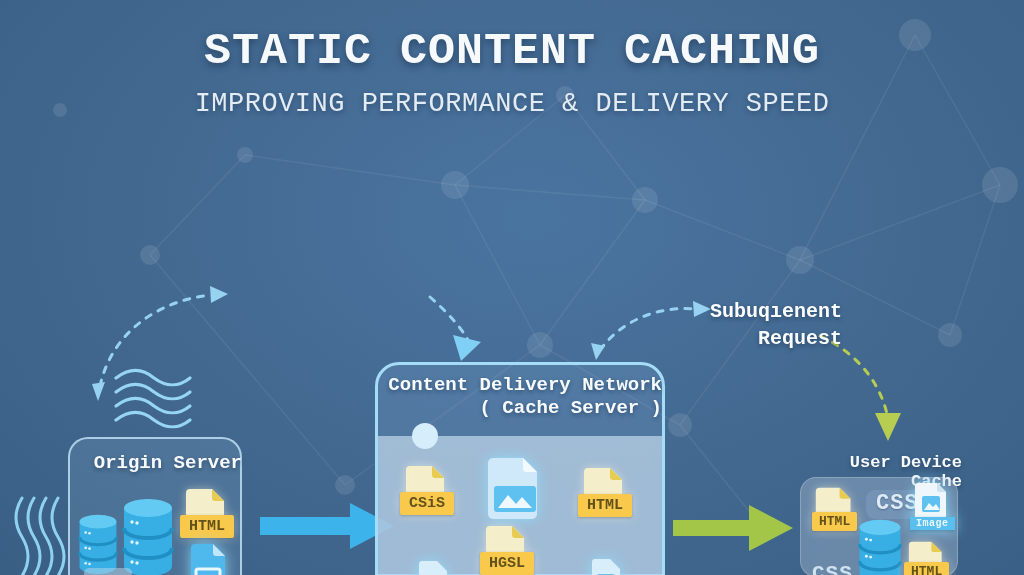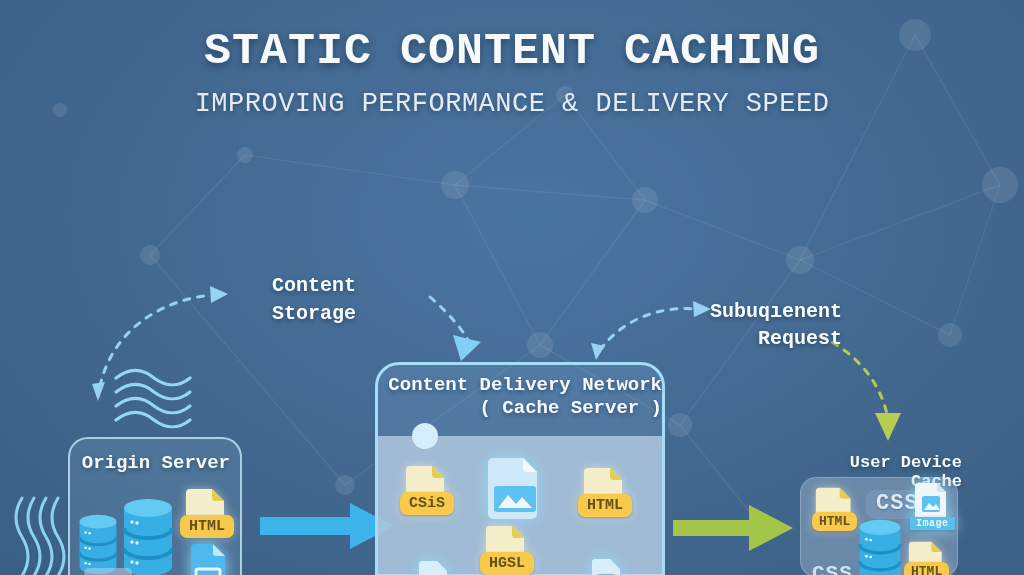--- a/index.html
+++ b/index.html
@@ -57,21 +57,21 @@
   .box-user {
     left:800px; top:477px; width:158px; height:100px;
     border-radius:16px; background:rgba(198,214,233,.32);
     border:1px solid rgba(255,255,255,.22);
   }
 
   
   .file-icon { display:flex; flex-direction:column; align-items:center; }
   .pill {
     margin-top:-18px; background:#f8c94b; color:#63511c;
-    font-weight:700; font-size:15px; padding:3px 9px; border-radius:7px;
+    font-weight:700; font-size:15px; padding:3px 9px; border-radius:2px;
     box-shadow:0 1px 3px rgba(40,60,90,.35); white-space:nowrap; z-index:2;
   }
   .pill.sm { font-size:13px; padding:2px 7px; margin-top:-16px; }
   .pill.img {
     background:#58bfee; color:#e9f7fe; font-size:10px; font-weight:700;
     padding:1px 6px; margin-top:-9px; border-radius:0; letter-spacing:.5px;
   }
   .glow-y { filter:drop-shadow(0 0 5px rgba(255,250,220,.45)); }
   .glow-b { filter:drop-shadow(0 0 7px rgba(140,225,255,.85)); }
 
@@ -142,21 +142,20 @@
       <polygon points="210,286 228,294 211,303"></polygon>
       <polygon points="92,384 105,382 98,401"></polygon>
       <polygon points="693,301 711,309 694,317"></polygon>
       <polygon points="591,343 605,346 596,360"></polygon>
     </g>
     <polygon points="453,335 481,342 461,361" fill="#7fd0f4"></polygon>
     <polygon points="875,413 901,413 888,441" fill="#b6cd51"></polygon>
   </svg>
 
   <div class="abs flow-label lbl-initial">
-    <div>Content Storage</div>
   </div>
   <div class="abs flow-label lbl-subseq">
     <div>Subuqıenent</div>
     <div>Request</div>
   </div>
 
   <svg class="abs" width="84" height="62" viewBox="0 0 84 62" style="left:110px;top:368px;">
     <g fill="none" stroke="#96d6f3" stroke-width="3.2" stroke-linecap="round">
       <path d="M6,10 c13,-10 26,-10 38,0 c12,9 25,9 36,0"></path>
       <path d="M6,24 c13,-10 26,-10 38,0 c12,9 25,9 36,0"></path>
@@ -167,21 +166,21 @@
   <svg class="abs" width="52" height="86" viewBox="0 0 52 86" style="left:14px;top:494px;">
     <g fill="none" stroke="#8fd2f0" stroke-width="3" stroke-linecap="round">
       <path d="M8,4 c-8,13 -8,26 0,39 c8,13 8,26 0,39"></path>
       <path d="M20,4 c-8,13 -8,26 0,39 c8,13 8,26 0,39"></path>
       <path d="M32,4 c-8,13 -8,26 0,39 c8,13 8,26 0,39"></path>
       <path d="M44,4 c-8,13 -8,26 0,39 c8,13 8,26 0,39"></path>
     </g>
   </svg>
 
   <div class="abs box-origin"></div>
-  <div class="abs node-title" style="left:56px;top:452px;width:174px;font-size:19px;">Origin Server</div>
+  <div class="abs node-title" style="left:68px;top:452px;width:174px;font-size:19px;">Origin Server</div>
 
   <svg class="abs" width="40" height="62" viewBox="0 0 52 80" style="left:78px;top:513px;">
     <path d="M2,11 v58 c0,6 10.7,10 24,10 s24,-4 24,-10 v-58" fill="#37aee4"></path>
     <ellipse cx="26" cy="11" rx="24" ry="9" fill="#63cbf3"></ellipse>
     <path d="M2,31 c0,6 10.7,10 24,10 s24,-4 24,-10" fill="none" stroke="#1f8fc4" stroke-width="4"></path>
     <path d="M2,51 c0,6 10.7,10 24,10 s24,-4 24,-10" fill="none" stroke="#1f8fc4" stroke-width="4"></path>
     <g fill="#dff4fc">
         <circle cx="10" cy="25" r="1.7"></circle>
         <circle cx="15" cy="26" r="1.7"></circle>
       <circle cx="10" cy="45" r="1.7"></circle>

